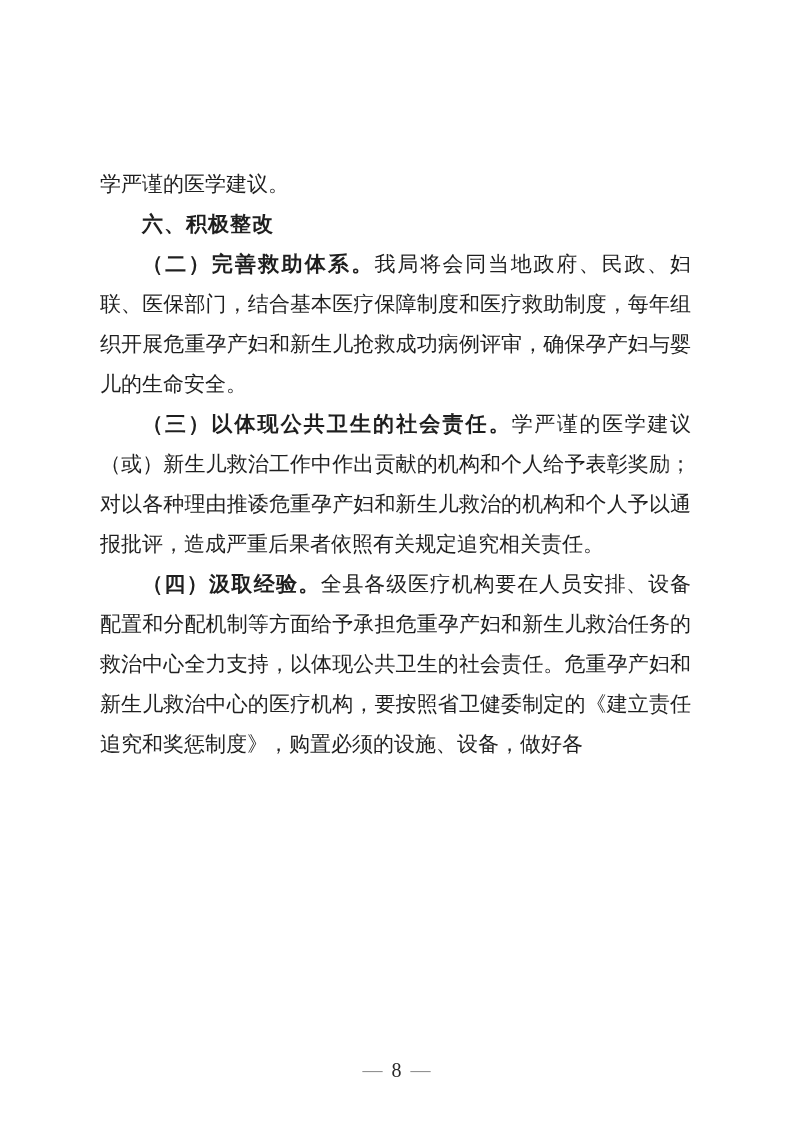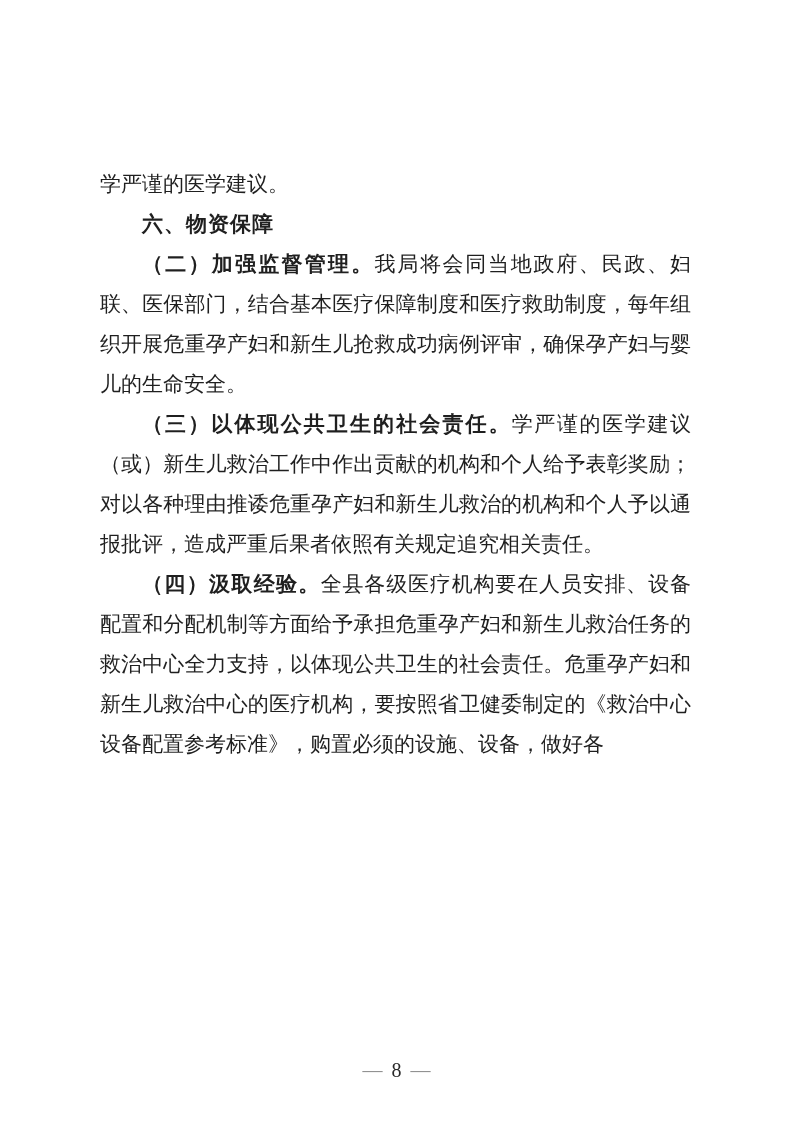--- a/index.html
+++ b/index.html
@@ -79,26 +79,26 @@
 </style>
 </head>
 <body>
 
 <div class="page">
 
   <div class="page-body">
 
     <p class="prelude">学严谨的医学建议。</p>
 
-    <p class="section-heading">六、物资保障</p>
+    <p class="section-heading">六、积极整改</p>
 
 
-    <p class="para"><span class="lead">（二）加强监督管理。</span><span>我局将会同当地政府、民政、妇联、医保部门，结合基本医疗保障制度和医疗救助制度，每年组织开展危重孕产妇和新生儿抢救成功病例评审，确保孕产妇与婴儿的生命安全。</span></p>
+    <p class="para"><span class="lead">（二）完善救助体系。</span><span>我局将会同当地政府、民政、妇联、医保部门，结合基本医疗保障制度和医疗救助制度，每年组织开展危重孕产妇和新生儿抢救成功病例评审，确保孕产妇与婴儿的生命安全。</span></p>
 
     <p class="para"><span class="lead">（三）以体现公共卫生的社会责任。</span><span>学严谨的医学建议（或）新生儿救治工作中作出贡献的机构和个人给予表彰奖励；对以各种理由推诿危重孕产妇和新生儿救治的机构和个人予以通报批评，造成严重后果者依照有关规定追究相关责任。</span></p>
 
-    <p class="para"><span class="lead">（四）汲取经验。</span><span>全县各级医疗机构要在人员安排、设备配置和分配机制等方面给予承担危重孕产妇和新生儿救治任务的救治中心全力支持，以体现公共卫生的社会责任。危重孕产妇和新生儿救治中心的医疗机构，要按照省卫健委制定的《救治中心设备配置参考标准》，购置必须的设施、设备，做好各</span></p>
+    <p class="para"><span class="lead">（四）汲取经验。</span><span>全县各级医疗机构要在人员安排、设备配置和分配机制等方面给予承担危重孕产妇和新生儿救治任务的救治中心全力支持，以体现公共卫生的社会责任。危重孕产妇和新生儿救治中心的医疗机构，要按照省卫健委制定的《建立责任追究和奖惩制度》，购置必须的设施、设备，做好各</span></p>
 
   </div>
 
   <div class="page-footer"><span class="dash">—</span><span class="num">8</span><span class="dash">—</span></div>
 
 </div>
 
 </body></html>

